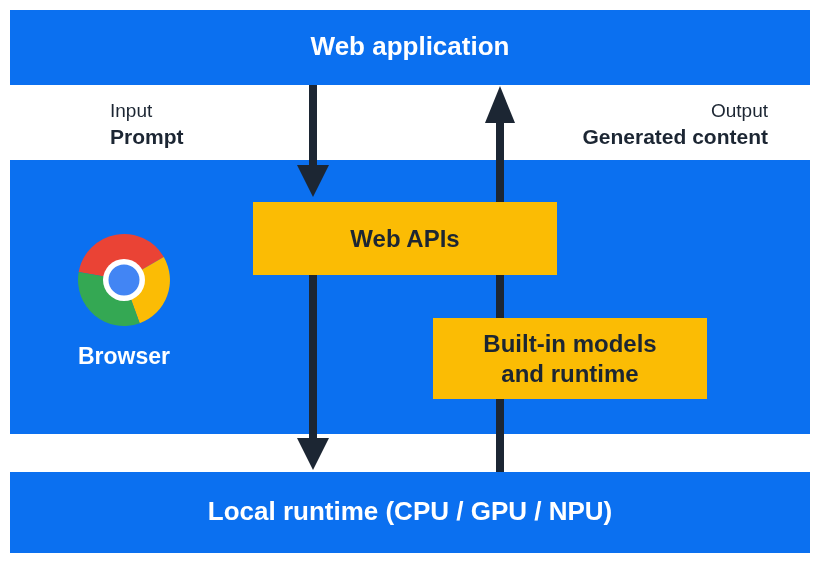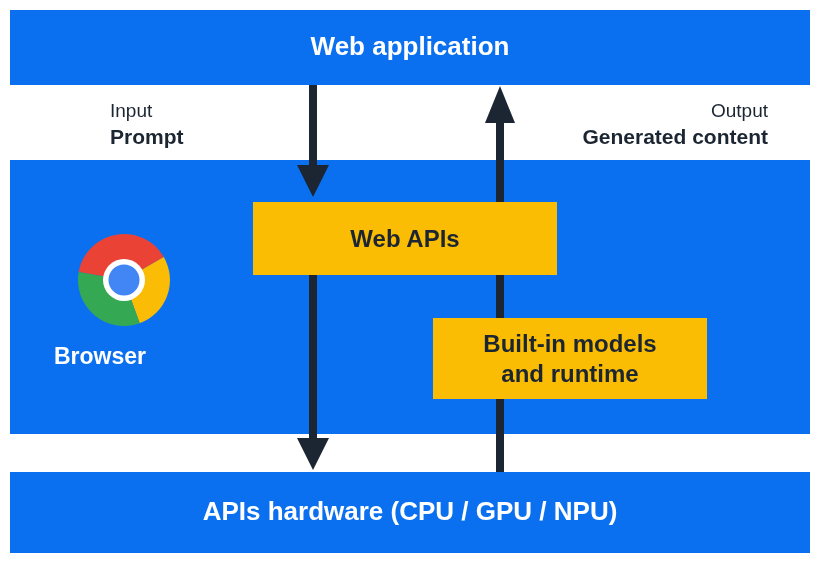--- a/index.html
+++ b/index.html
@@ -106,21 +106,21 @@
   .chrome-icon {
     position: absolute;
     left: 78px; top: 234px;
     width: 92px; height: 92px;
     z-index: 2;
   }
   .browser-label {
     position: absolute;
     left: 54px; top: 343px;
     width: 140px;
-    text-align: left;
+    text-align: center;
     color: #ffffff;
     font-weight: 700;
     font-size: 23px;
     z-index: 2;
   }
 </style>
 </head>
 <body>
 
 <div class="canvas">
@@ -154,16 +154,16 @@
     <circle cx="46" cy="46" r="21" fill="#ffffff"></circle>
     <circle cx="46" cy="46" r="15.5" fill="var(--chrome-blue)"></circle>
   </svg>
   <div class="browser-label">Browser</div>
 
   <div class="yellow-box box-builtin">Built-in models
 and runtime</div>
   <div class="yellow-box box-web-apis">Web APIs</div>
 
   <div class="layer layer-bottom">
-    <div class="layer-title">APIs hardware (CPU / GPU / NPU)</div>
+    <div class="layer-title">Local runtime (CPU / GPU / NPU)</div>
   </div>
 
 </div>
 
 </body></html>

